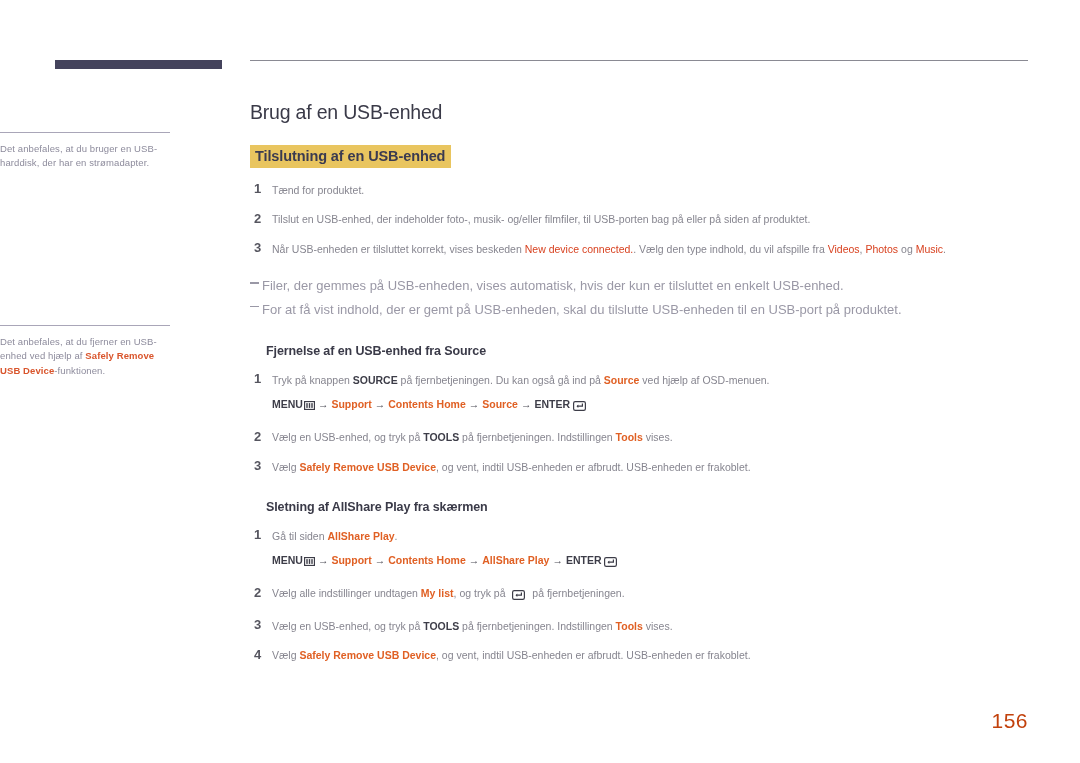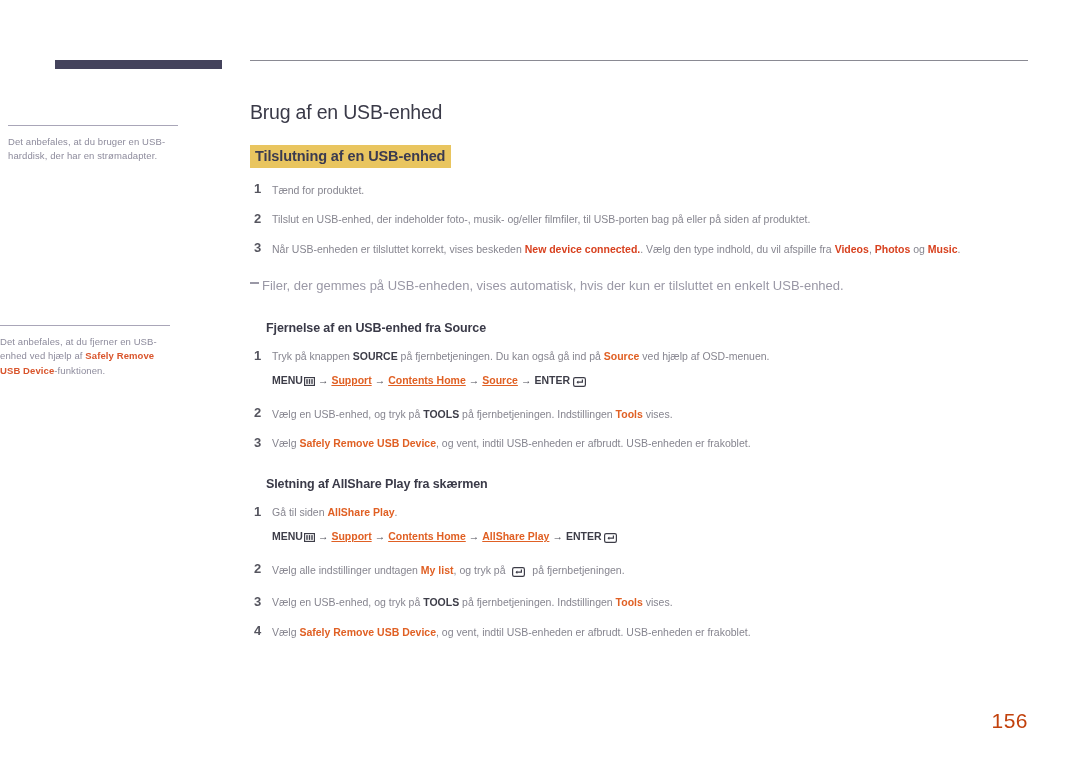--- a/index.html
+++ b/index.html
@@ -41,21 +41,21 @@
   .side-note p {
     font-size: 9.5px;
     line-height: 1.5;
     color: #8d8b9c;
     letter-spacing: 0.1px;
   }
   .side-note p .hl {
     color: #d9552c;
     font-weight: bold;
   }
-  #side-note-1 { top: 125px; margin-left: 8px; }
+  #side-note-1 { top: 132px; }
   #side-note-2 { top: 325px; }
 
   
   .main {
     position: absolute;
     left: 250px;
     top: 60px;
     width: 780px;
   }
   .top-rule {
@@ -109,31 +109,31 @@
   }
   .step .body {
     flex: 1;
     font-size: 10.5px;
     line-height: 1.45;
     color: #86858f;
     padding-top: 1.5px;
   }
   .step .body .b { font-weight: bold; color: #3d3d48; }
   .step .body .o { font-weight: bold; color: #e06024; }
-  .step .body .or { font-weight: bold; color: #d8411f; }
+  .step .body .or { font-weight: normal; color: #d8411f; }
 
   .menupath {
     font-size: 10.5px;
     line-height: 1.5;
     margin-top: 9px;
     color: #3d3d48;
     font-weight: bold;
     white-space: nowrap;
   }
-  .menupath .item { color: #e06024; font-weight: bold; text-decoration: underline; }
+  .menupath .item { color: #e06024; font-weight: bold; }
   .menupath .arrow { color: #4a4a55; font-weight: normal; padding: 0 3px; }
 
   
   .notes { margin-top: 19px; }
   .note-line {
     display: flex;
     align-items: flex-start;
     font-size: 13px;
     line-height: 1.5;
     color: #9a98a6;
@@ -205,20 +205,24 @@
           <div class="body"><span>Tilslut en USB-enhed, der indeholder foto-, musik- og/eller filmfiler, til USB-porten bag på eller på siden af produktet.</span></div>
         </div>
         <div class="step">
           <div class="num">3</div>
           <div class="body"><span>Når USB-enheden er tilsluttet korrekt, vises beskeden </span><span class="or">New device connected.</span><span>. Vælg den type indhold, du vil afspille fra </span><span class="or">Videos</span><span>, </span><span class="or">Photos</span><span> og </span><span class="or">Music</span><span>.</span></div>
         </div>
         <div class="notes">
           <div class="note-line">
             <span class="note-dash"></span>
             <span>Filer, der gemmes på USB-enheden, vises automatisk, hvis der kun er tilsluttet en enkelt USB-enhed.</span>
+          </div>
+          <div class="note-line">
+            <span class="note-dash"></span>
+            <span>For at få vist indhold, der er gemt på USB-enheden, skal du tilslutte USB-enheden til en USB-port på produktet.</span>
           </div>
         </div>
       </div><div>
         <h3 class="sub-head">Fjernelse af en USB-enhed fra Source</h3>
         <div class="step">
           <div class="num">1</div>
           <div class="body"><span>Tryk på knappen </span><span class="b">SOURCE</span><span> på fjernbetjeningen. Du kan også gå ind på </span><span class="o">Source</span><span> ved hjælp af OSD-menuen.</span><div class="menupath"><span>MENU</span><span class="icon-menu"><svg width="11" height="9" viewBox="0 0 11 9">
                   <rect x="0.5" y="0.5" width="10" height="8" fill="#ffffff" stroke="#3d3d48" stroke-width="1.3"></rect>
                   <rect x="2.3" y="2.1" width="1.4" height="4.8" fill="#3d3d48"></rect>
                   <rect x="4.8" y="2.1" width="1.4" height="4.8" fill="#3d3d48"></rect>

